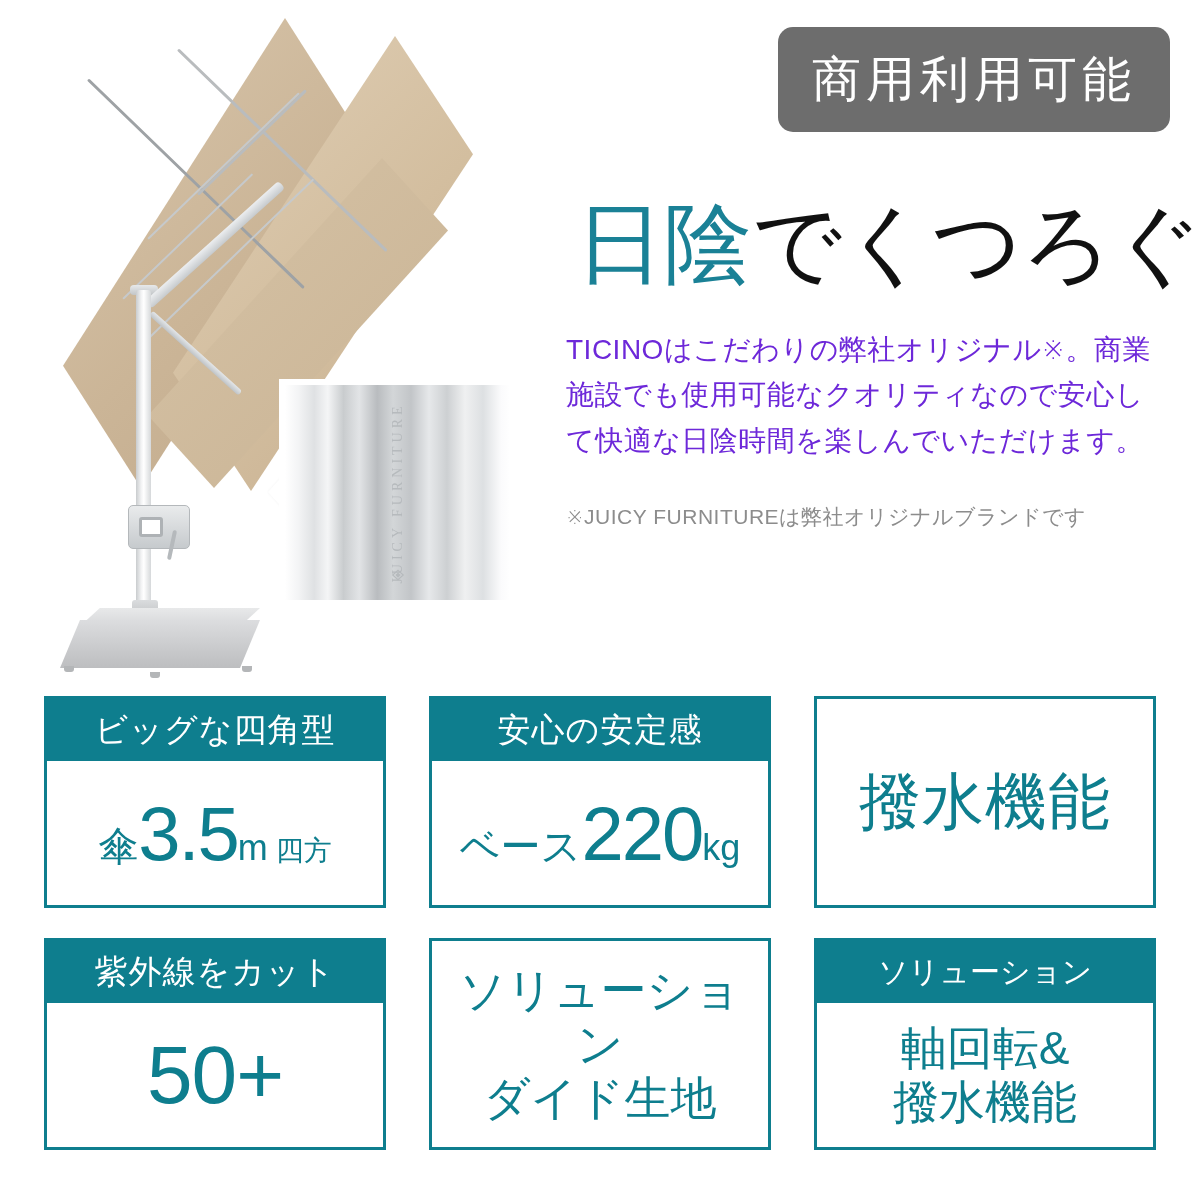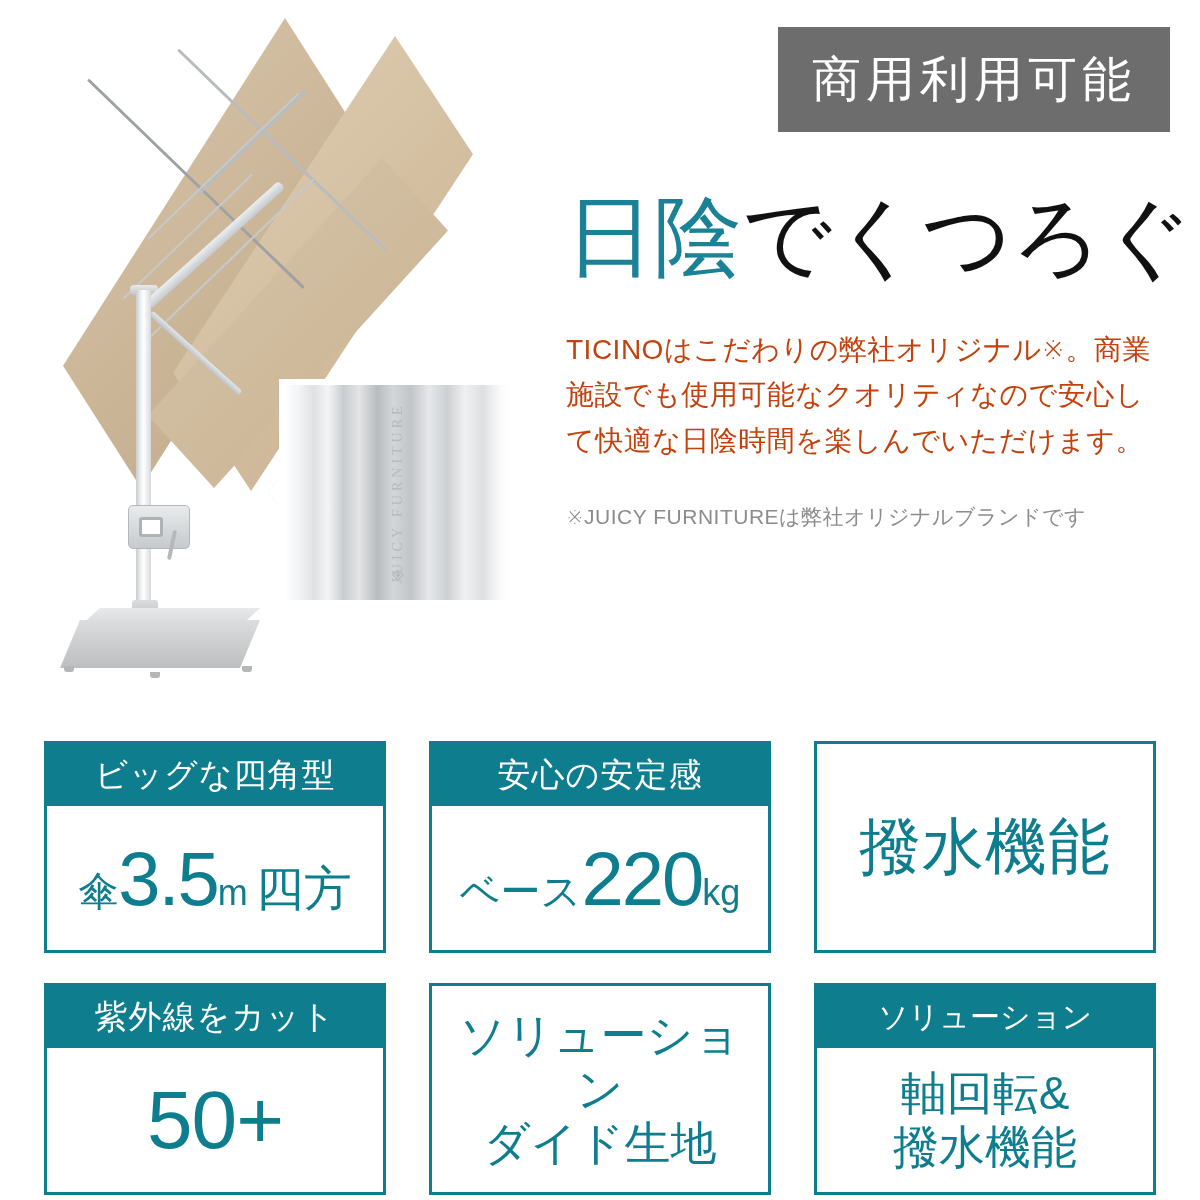--- a/index.html
+++ b/index.html
@@ -209,68 +209,70 @@
 
   
   #badge {
     position: absolute;
     left: 778px; top: 27px;
     width: 392px; height: 105px;
     background: #6d6d6d;
     display: flex;
     align-items: center;
     justify-content: center;
+    border-radius: 15px;
   }
   #badge-text {
     color: #ffffff;
     font-size: 49px;
     letter-spacing: 5px;
     font-weight: 400;
     font-family: "Liberation Sans", "DejaVu Sans", sans-serif;
   }
 
   
   #copy {
     position: absolute;
     left: 566px; top: 196px;
     width: 610px;
   }
   #headline {
-    font-family: Liberation Mono, monospace;
+    font-family: Liberation Sans, sans-serif;
     font-size: 88px;
     line-height: 1.08;
     white-space: nowrap;
     font-weight: 400;
+    margin-left: 10px;
   }
   #headline .accent { color: #1a8196; }
   #headline .rest { color: #111111; }
 
   #lede {
     margin-top: 36px;
     font-size: 28px;
     line-height: 1.62;
-    color: #c2410c;
+    color: #6d28d9;
     letter-spacing: 0.5px;
     max-width: 600px;
     font-weight: 300;
   }
 
   #footnote {
     margin-top: 40px;
     font-size: 21px;
     color: #8c8c8c;
     letter-spacing: 0.5px;
     white-space: nowrap;
     font-weight: 300;
   }
 
   
   #features {
     position: absolute;
-    left: 44px; top: 741px;
+    left: 44px; top: 696px;
     width: 964px;
     display: grid;
     grid-template-columns: repeat(3, 342px);
     grid-template-rows: 212px 212px;
     column-gap: 43px;
     row-gap: 30px;
   }
   .card {
     border: 3px solid #0e7e8e;
     background: #ffffff;
@@ -302,21 +304,21 @@
   }
   .val-line {
     display: flex;
     align-items: baseline;
     justify-content: center;
     white-space: nowrap;
   }
   .v-pre   { font-size: 40px; font-weight: 400; }
   .v-num   { font-size: 76px; font-weight: 400; letter-spacing: -2px; }
   .v-unit  { font-size: 36px; font-weight: 400; }
-  .v-post  { font-size: 48px; font-weight: 400; padding-left: 8px; }
+  .v-post  { font-size: 28px; font-weight: 400; padding-left: 8px; }
   .v-big   { font-size: 62px; font-weight: 400; letter-spacing: 1px; text-align: center; }
   .v-two   { font-size: 46px; line-height: 1.18; font-weight: 400; }
   .v-upf-a { font-size: 50px; font-weight: 400; }
   .v-upf-b { font-size: 82px; font-weight: 400; letter-spacing: -1px; }
 </style>
 </head>
 <body>
 
 <div id="page">
 

